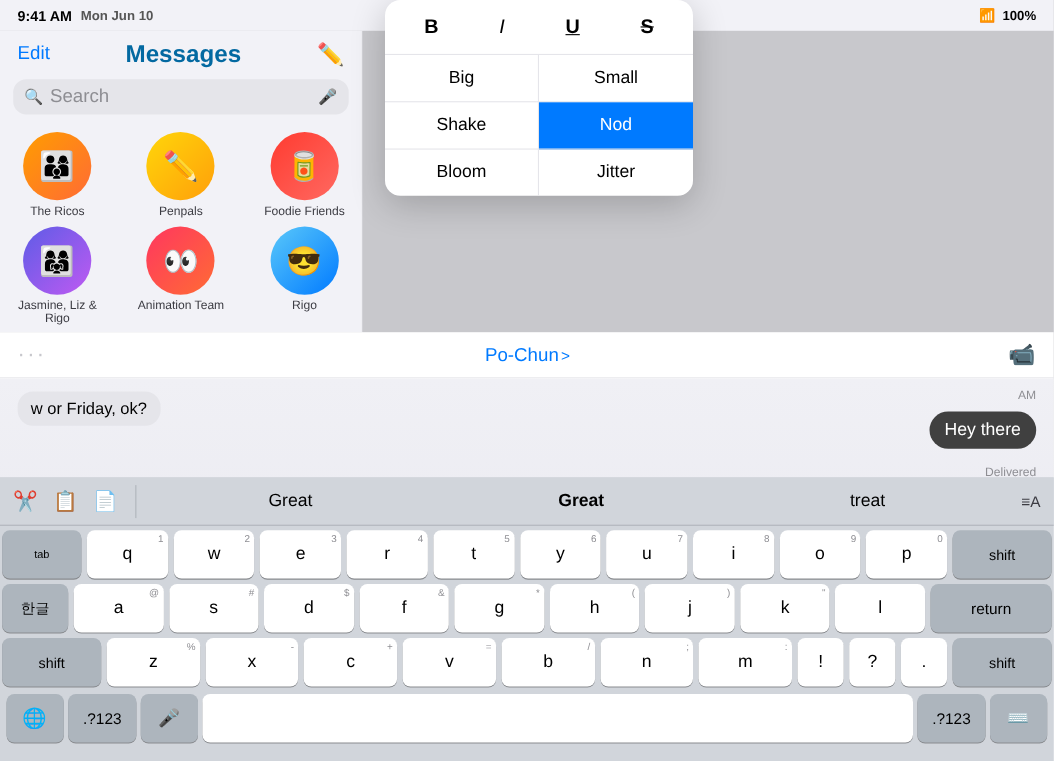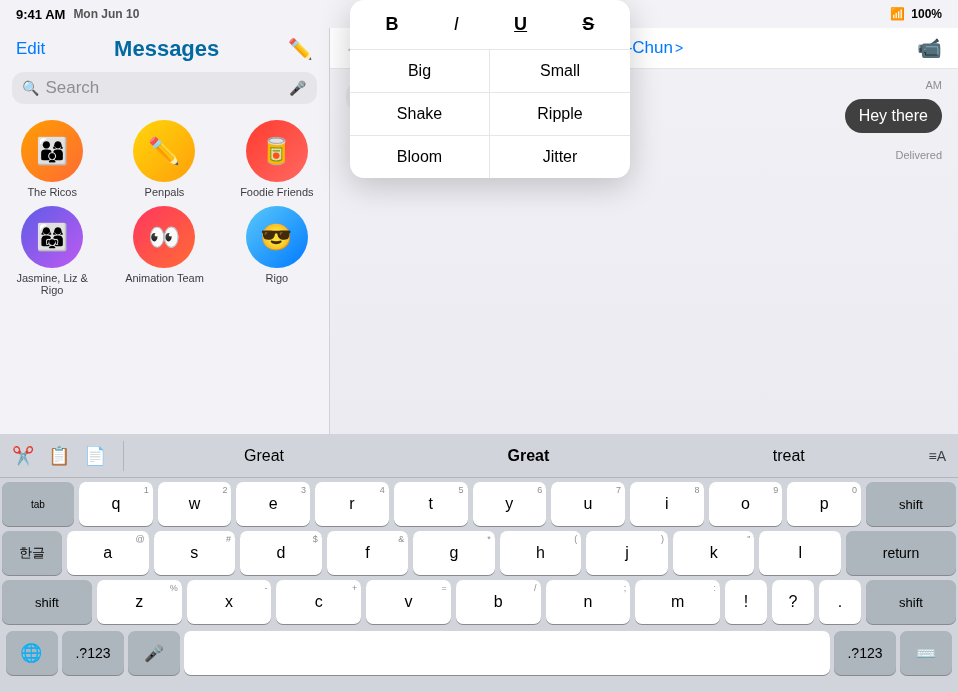--- a/index.html
+++ b/index.html
@@ -26,20 +26,21 @@
       font-weight: 600;
       z-index: 100;
     }
     .status-icons { display: flex; align-items: center; gap: 6px; font-size: 12px; }
 
     
     .main-layout {
       position: absolute;
       top: 28px; left: 0; right: 0; bottom: 0;
       display: flex;
+      flex-direction: column;
     }
 
     
     .sidebar {
       width: 330px;
       background: #f2f2f7;
       display: flex;
       flex-direction: column;
       border-right: 1px solid #d1d1d6;
       flex-shrink: 0;
@@ -502,21 +503,21 @@
   <div class="format-toolbar">
     <span class="format-btn" style="font-weight:900;">B</span>
     <span class="format-btn" style="font-style:italic;font-weight:400;">I</span>
     <span class="format-btn format-btn-u">U</span>
     <span class="format-btn format-btn-s">S</span>
   </div>
   <div class="format-grid">
     <div class="format-cell">Big</div>
     <div class="format-cell">Small</div>
     <div class="format-cell">Shake</div>
-    <div class="format-cell">Ripple</div>
+    <div class="format-cell active">Nod</div>
     <div class="format-cell" style="border-bottom:none;">Bloom</div>
     <div class="format-cell" style="border-bottom:none;">Jitter</div>
   </div>
 </div>
 
 <div class="keyboard-area">
 
   <div class="autocomplete-bar">
     <div class="autocomplete-tools">
       <span class="tool-icon">✂️</span>

